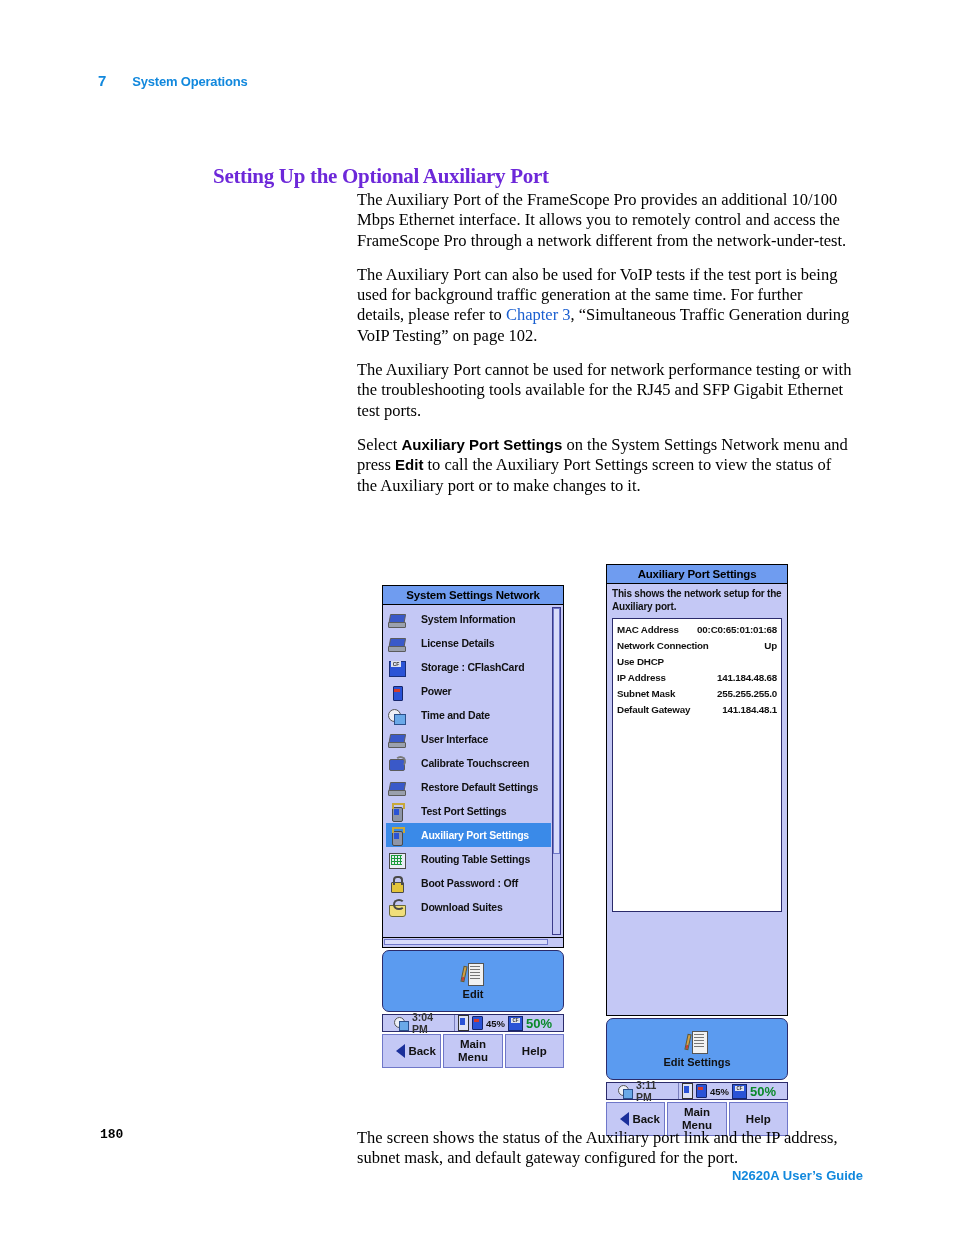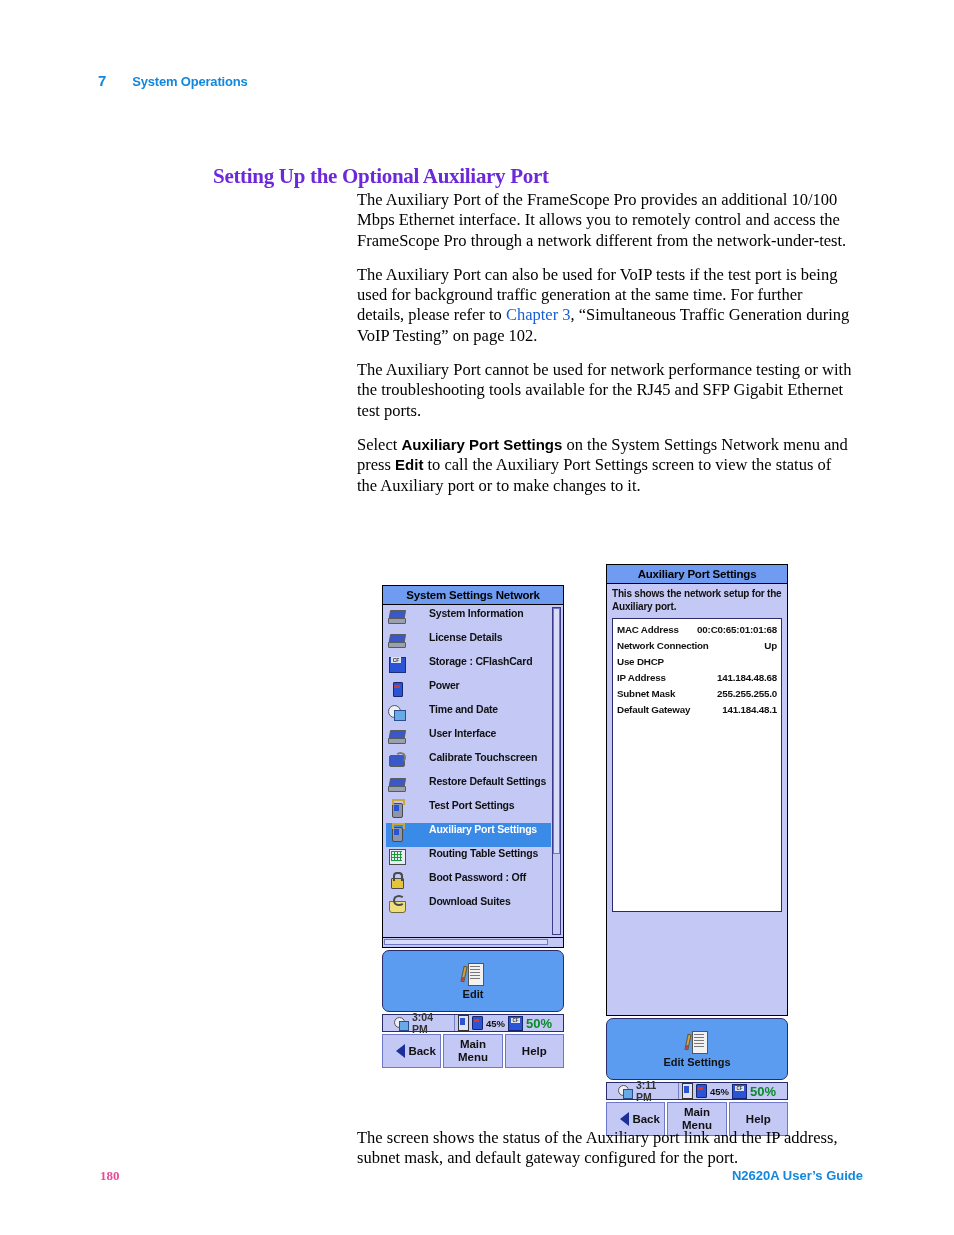--- a/index.html
+++ b/index.html
@@ -79,25 +79,25 @@
     position: absolute;
     left: 357px;
     top: 1128px;
     width: 500px;
   }
 
   
   .footer-page {
     position: absolute;
     left: 100px;
-    top: 1168px;
-    font-family: Liberation Serif, serif;
+    top: 1127px;
+    font-family: Liberation Mono, monospace;
     font-weight: bold;
     font-size: 13px;
-    color: #ec4899;
+    color: #000000;
   }
   .footer-guide {
     position: absolute;
     right: 91px;
     top: 1168px;
     font-family: "Liberation Sans", sans-serif;
     font-weight: bold;
     font-size: 13px;
     color: #1188dd;
   }
@@ -130,23 +130,24 @@
     background: #c4c8f5;
     border: 1px solid #000000;
     border-top: none;
     position: relative;
     box-sizing: border-box;
   }
   #menu-body { height: 333px; padding: 2px 12px 0 3px; overflow: hidden; }
 
   .menu-item {
     display: flex;
+    align-items: center;
     height: 24px;
     padding-left: 2px;
-    gap: 24px;
+    gap: 16px;
   }
   .menu-item.selected {
     background: #3a8ae8;
   }
   .menu-item.selected .menu-label { color: #ffffff; }
   .menu-label {
     font-size: 10.5px;
     font-weight: bold;
     color: #111111;
     letter-spacing: -0.2px;

